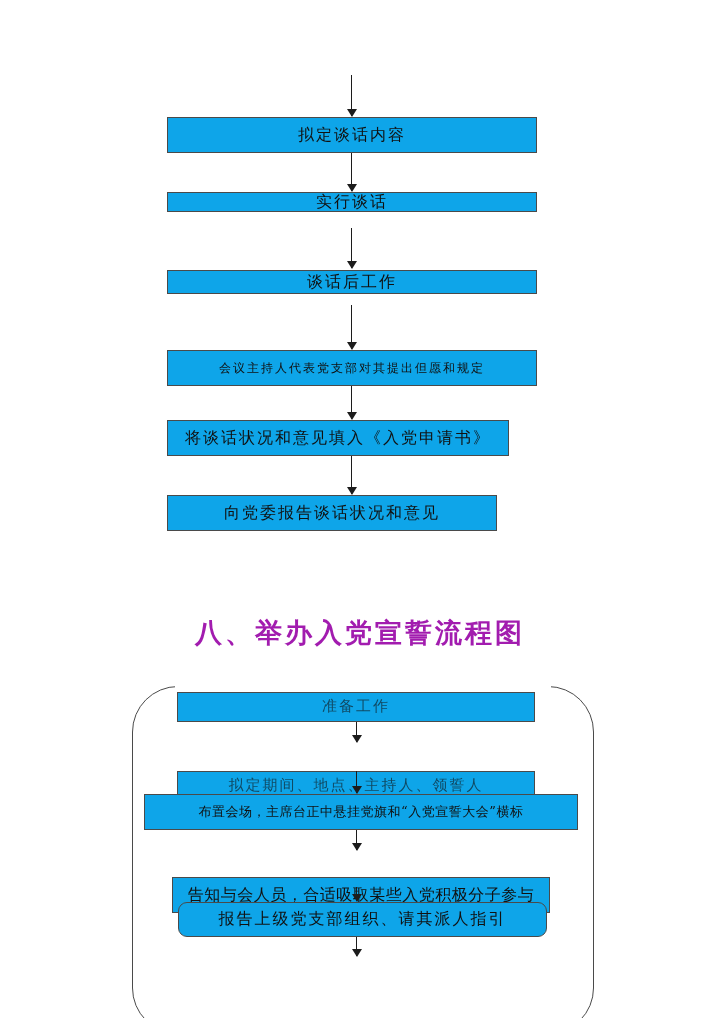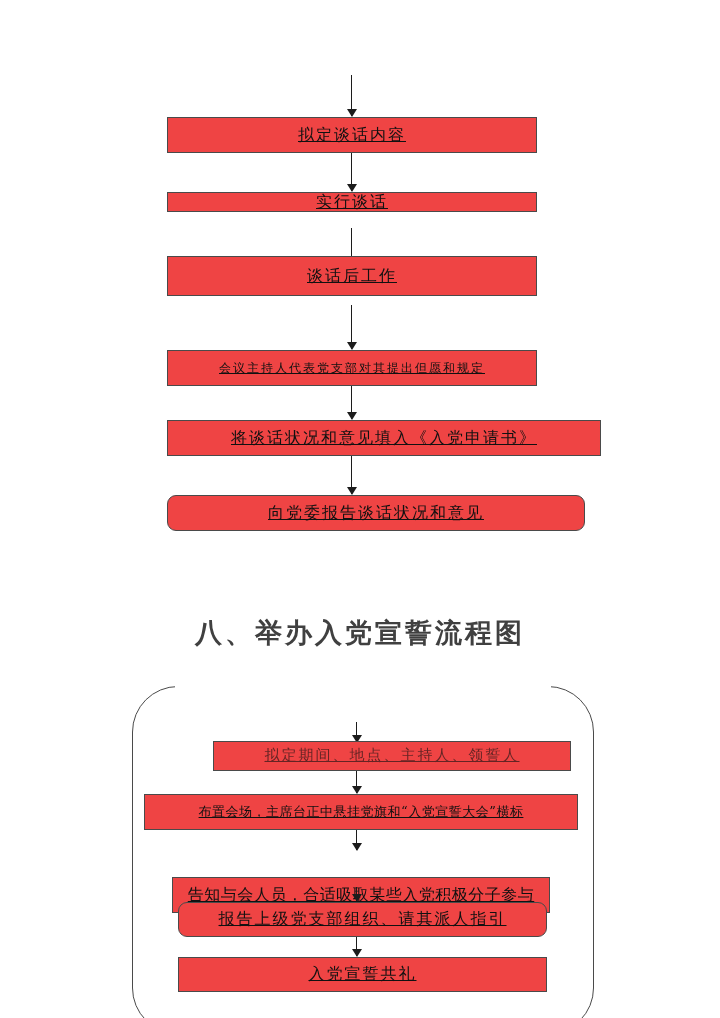--- a/index.html
+++ b/index.html
@@ -21,30 +21,29 @@
     inset: 0;
     width: 720px;
     height: 1018px;
   }
 
   
   .fbox {
     position: absolute;
     box-sizing: border-box;
     border: 1.4px solid #4a4a4a;
-    background: #ef4444;
+    background: #0ea5e9;
     display: flex;
     align-items: center;
     justify-content: center;
     text-align: left;
     letter-spacing: 2px;
     color: #111;
     font-family: "DejaVu Serif", "Liberation Serif", serif;
     white-space: nowrap;
-    text-decoration: underline;
   }
 
   
   .conn {
     position: absolute;
     width: 0;
     border-left: 1.6px solid #1c1c1c;
   }
   .conn::after {
     content: "";
@@ -59,21 +58,21 @@
   }
 
   
   .section-title {
     position: absolute;
     width: 720px;
     text-align: center;
     font-size: 27px;
     font-weight: bold;
     letter-spacing: 3px;
-    color: #404040;
+    color: #a21caf;
     font-family: "DejaVu Serif", "Liberation Serif", serif;
   }
 
   
   .brackets {
     position: absolute;
     box-sizing: border-box;
     border: 1.5px solid #4a4a4a;
     border-radius: 46px;
     background: transparent;
@@ -111,70 +110,70 @@
     <div class="fbox" style="left:167px; top:117px; width:370px; height:36px; font-size:16px;">
       <span>拟定谈话内容</span>
     </div>
     <div class="conn" style="left:351px; top:153px; height:38px;"></div>
 
     <div class="fbox" style="left:167px; top:192px; width:370px; height:20px; font-size:16px;">
       <span>实行谈话</span>
     </div>
     <div class="conn" style="left:351px; top:228px; height:40px;"></div>
 
-    <div class="fbox" style="left:167px; top:256px; width:370px; height:40px; font-size:16px;">
+    <div class="fbox" style="left:167px; top:270px; width:370px; height:24px; font-size:16px;">
       <span>谈话后工作</span>
     </div>
     <div class="conn" style="left:351px; top:305px; height:44px;"></div>
 
     <div class="fbox" style="left:167px; top:350px; width:370px; height:36px; font-size:12px;">
       <span>会议主持人代表党支部对其提出但愿和规定</span>
     </div>
     <div class="conn" style="left:351px; top:386px; height:33px;"></div>
 
-    <div class="fbox" style="left:167px; top:420px; width:434px; height:36px; font-size:16px;">
+    <div class="fbox" style="left:167px; top:420px; width:342px; height:36px; font-size:16px;">
       <span>将谈话状况和意见填入《入党申请书》</span>
     </div>
     <div class="conn" style="left:351px; top:456px; height:38px;"></div>
 
-    <div class="fbox" style="left:167px; top:495px; width:418px; height:36px; font-size:16px;border-radius:9px;">
+    <div class="fbox" style="left:167px; top:495px; width:330px; height:36px; font-size:16px;">
       <span>向党委报告谈话状况和意见</span>
     </div>
   </div>
 
   <div class="section-title" style="top:615px;">
     <span>八、举办入党宣誓流程图</span>
   </div>
 
   <div>
 
     <div class="brackets" style="left:132px; top:686px; width:462px; height:348px;"></div>
 
     <div class="bracket-mask" style="left:175px; top:680px; width:376px; height:12px;"></div>
 
+    <div class="fbox clip-top" style="left:177px; top:692px; width:358px; height:30px; font-size:15px;">
+      <span class="faded">准备工作</span>
+    </div>
     <div class="conn" style="left:356px; top:722px; height:20px;"></div>
 
-    <div class="fbox clip-top" style="left:177px; top:741px; width:358px; height:30px; font-size:15px;margin-left:36px;">
+    <div class="fbox clip-top" style="left:177px; top:741px; width:358px; height:30px; font-size:15px;">
       <span class="faded">拟定期间、地点、主持人、领誓人</span>
     </div>
     <div class="conn" style="left:356px; top:771px; height:22px;"></div>
 
     <div class="fbox" style="left:144px; top:794px; width:434px; height:36px; font-size:13px; letter-spacing:0.5px;">
       <span>布置会场，主席台正中悬挂党旗和“入党宣誓大会”横标</span>
     </div>
     <div class="conn" style="left:356px; top:830px; height:20px;"></div>
 
     <div class="fbox" style="left:172px; top:851px; width:378px; height:36px; font-size:16px; letter-spacing:0.5px;margin-top:26px;">
       <span>告知与会人员，合适吸取某些入党积极分子参与</span>
     </div>
     <div class="conn" style="left:356px; top:887px; height:14px;"></div>
 
     <div class="fbox" style="left:178px; top:902px; width:369px; height:35px; font-size:16px;border-radius:9px;">
       <span>报告上级党支部组织、请其派人指引</span>
     </div>
     <div class="conn" style="left:356px; top:937px; height:19px;"></div>
 
-    <div class="fbox" style="left:178px; top:957px; width:369px; height:35px; font-size:16px;">
-      <span>入党宣誓共礼</span>
-    </div>
   </div>
 
 </div>
 
 </body></html>

